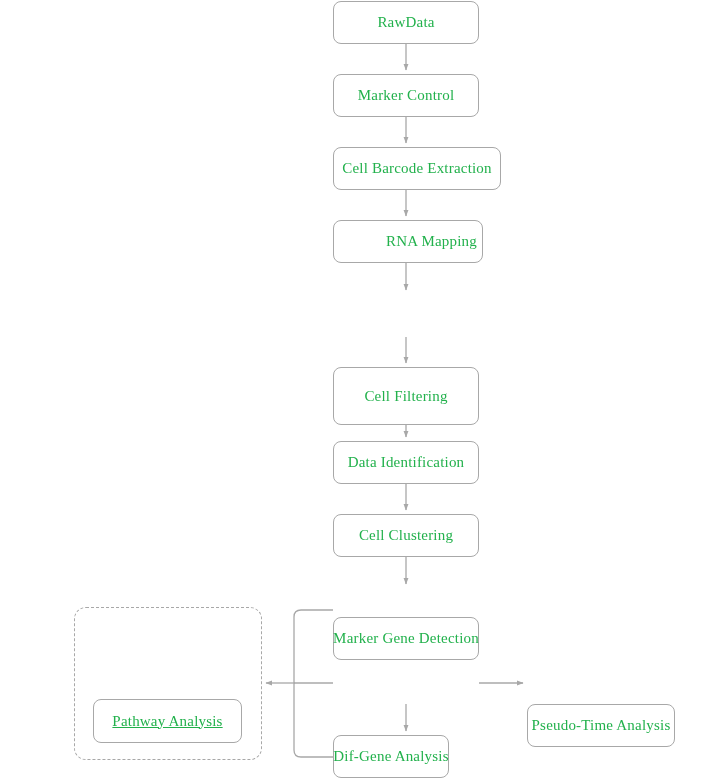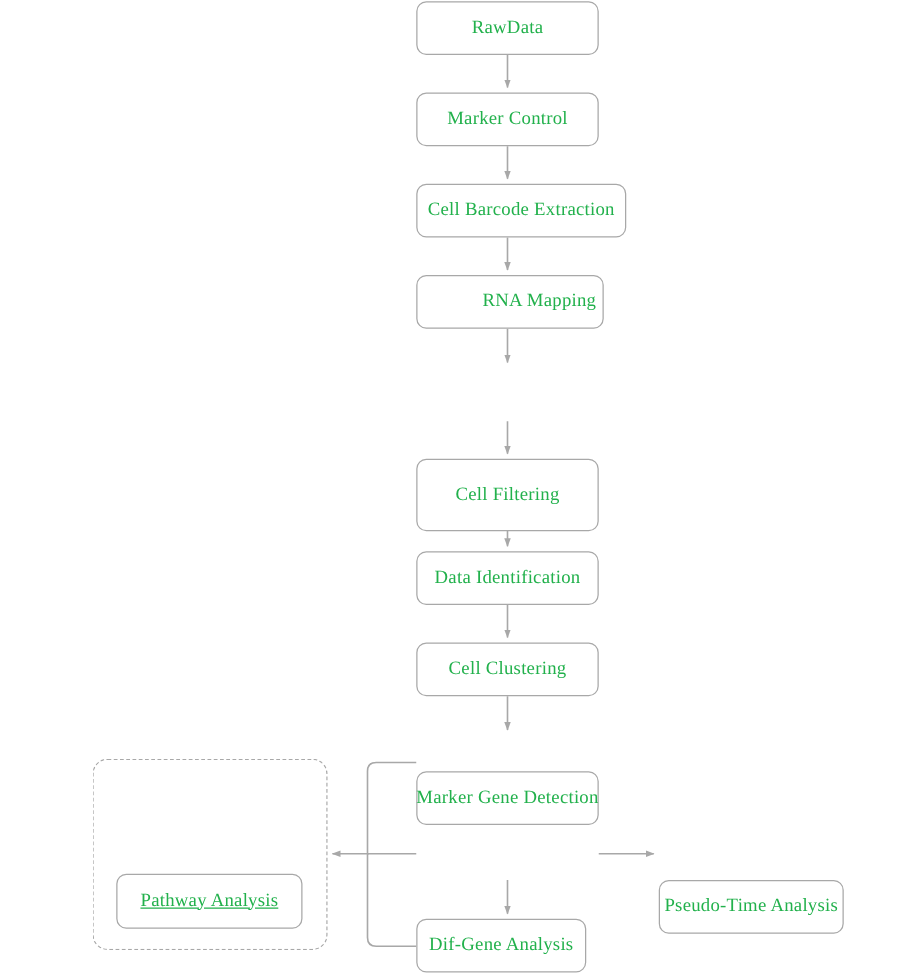--- a/index.html
+++ b/index.html
@@ -105,20 +105,20 @@
 
   <div class="node" style="left:319px; top:367px; width:146px; height:58px;">Cell Filtering</div>
 
   <div class="node" style="left:319px; top:441px; width:146px; height:43px;">Data Identification</div>
 
   <div class="node" style="left:319px; top:514px; width:146px; height:43px;">Cell Clustering</div>
 
   <div class="node" style="left:319px; top:588px; width:146px; height:43px;margin-top:29px;">Marker Gene Detection</div>
 
 
-  <div class="node" style="left:319px; top:735px; width:136px; height:43px;">Dif-Gene Analysis</div>
+  <div class="node" style="left:319px; top:735px; width:116px; height:43px;">Dif-Gene Analysis</div>
 
   <div class="node" style="left:513px; top:662px; width:148px; height:43px;margin-top:42px;">Pseudo-Time Analysis</div>
 
 
   <div class="node" style="left:79px; top:699px; width:149px; height:44px;text-decoration:underline;">Pathway Analysis</div>
 
 </div>
 
 </body></html>

